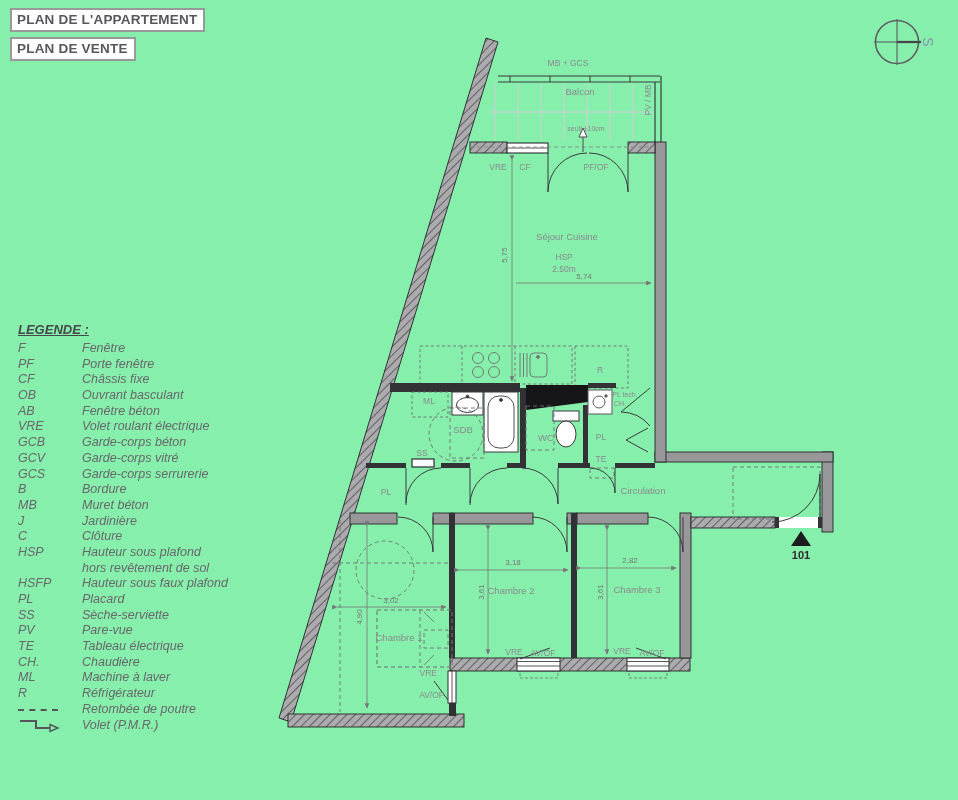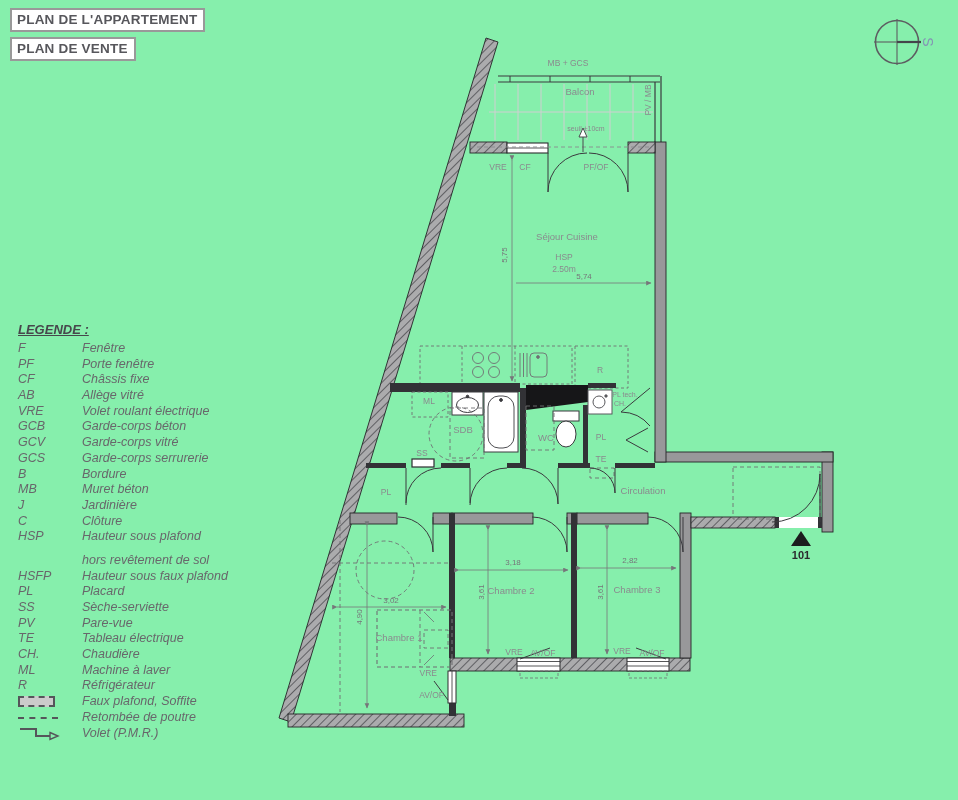--- a/index.html
+++ b/index.html
@@ -8,21 +8,21 @@
   .title-box{display:inline-block;border:2px solid #999;color:#57575c;font-size:13.5px;font-weight:700;
              letter-spacing:.2px;padding:2px 6px 3px 5px;background:#fff;white-space:nowrap;}
   #titles{position:absolute;left:10px;top:8px;}
   #titles .title-box{display:block;width:max-content;margin-bottom:5px;}
   
   #legend{position:absolute;left:18px;top:322px;color:#68676b;font-size:12.5px;font-style:italic;}
   #legend .lg-title{font-weight:700;color:#47474c;text-decoration:underline;margin-bottom:4px;font-size:13px;}
   .lg-row{display:flex;height:15.7px;line-height:15.7px;align-items:center;}
   .lg-abbr{width:64px;flex:none;}
   .lg-label{white-space:nowrap;}
-  .lg-row2{height:15.7px;line-height:15.7px;padding-left:64px;margin-top:8px;}
+  .lg-row2{height:15.7px;line-height:15.7px;padding-left:64px;}
   .sym-cell{width:64px;flex:none;display:flex;align-items:center;}
   .sym-faux{width:37px;height:11px;background:#cbcbcb;border:2px dashed #55555a;box-sizing:border-box;}
   .sym-dash{width:40px;border-top:2px dashed #55555a;}
   
   #plansvg{position:absolute;left:0;top:0;}
   text{font-family:"Liberation Sans",sans-serif;}
   .room{fill:#8a8a8e;font-size:9.5px;}
   .small{fill:#8a8a8e;font-size:8.5px;}
   .tiny{fill:#8a8a8e;font-size:7px;}
   .dim{fill:#76767a;font-size:8px;}
@@ -45,22 +45,26 @@
       </div>
   <div class="lg-row">
         <span class="lg-abbr">PF</span>
         <span class="lg-label">Porte fenêtre</span>
       </div>
   <div class="lg-row">
         <span class="lg-abbr">CF</span>
         <span class="lg-label">Châssis fixe</span>
       </div>
   <div class="lg-row">
+        <span class="lg-abbr">OB</span>
+        <span class="lg-label">Ouvrant basculant</span>
+      </div>
+  <div class="lg-row">
         <span class="lg-abbr">AB</span>
-        <span class="lg-label">Allège vitré</span>
+        <span class="lg-label">Fenêtre béton</span>
       </div>
   <div class="lg-row">
         <span class="lg-abbr">VRE</span>
         <span class="lg-label">Volet roulant électrique</span>
       </div>
   <div class="lg-row">
         <span class="lg-abbr">GCB</span>
         <span class="lg-label">Garde-corps béton</span>
       </div>
   <div class="lg-row">
@@ -117,26 +121,20 @@
         <span class="lg-label">Chaudière</span>
       </div>
   <div class="lg-row">
         <span class="lg-abbr">ML</span>
         <span class="lg-label">Machine à laver</span>
       </div>
   <div class="lg-row">
         <span class="lg-abbr">R</span>
         <span class="lg-label">Réfrigérateur</span>
       </div>
-  <div class="lg-row">
-    <span class="sym-cell">
-          <span class="sym-faux"></span>
-        </span>
-    <span class="lg-label">Faux plafond, Soffite</span>
-  </div>
   <div class="lg-row">
     <span class="sym-cell">
           <span class="sym-dash"></span>
         </span>
     <span class="lg-label">Retombée de poutre</span>
   </div>
   <div class="lg-row">
     <span class="sym-cell">
       <svg width="44" height="16">
         <path d="M2,4 h16 v7 h14" fill="none" stroke="#55555a" stroke-width="2"></path>

